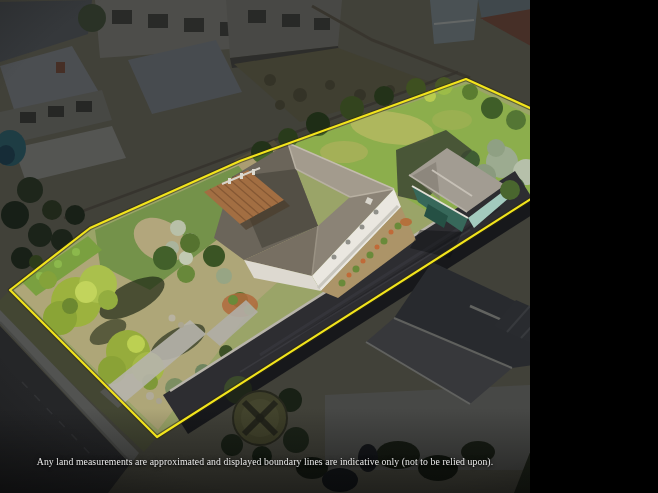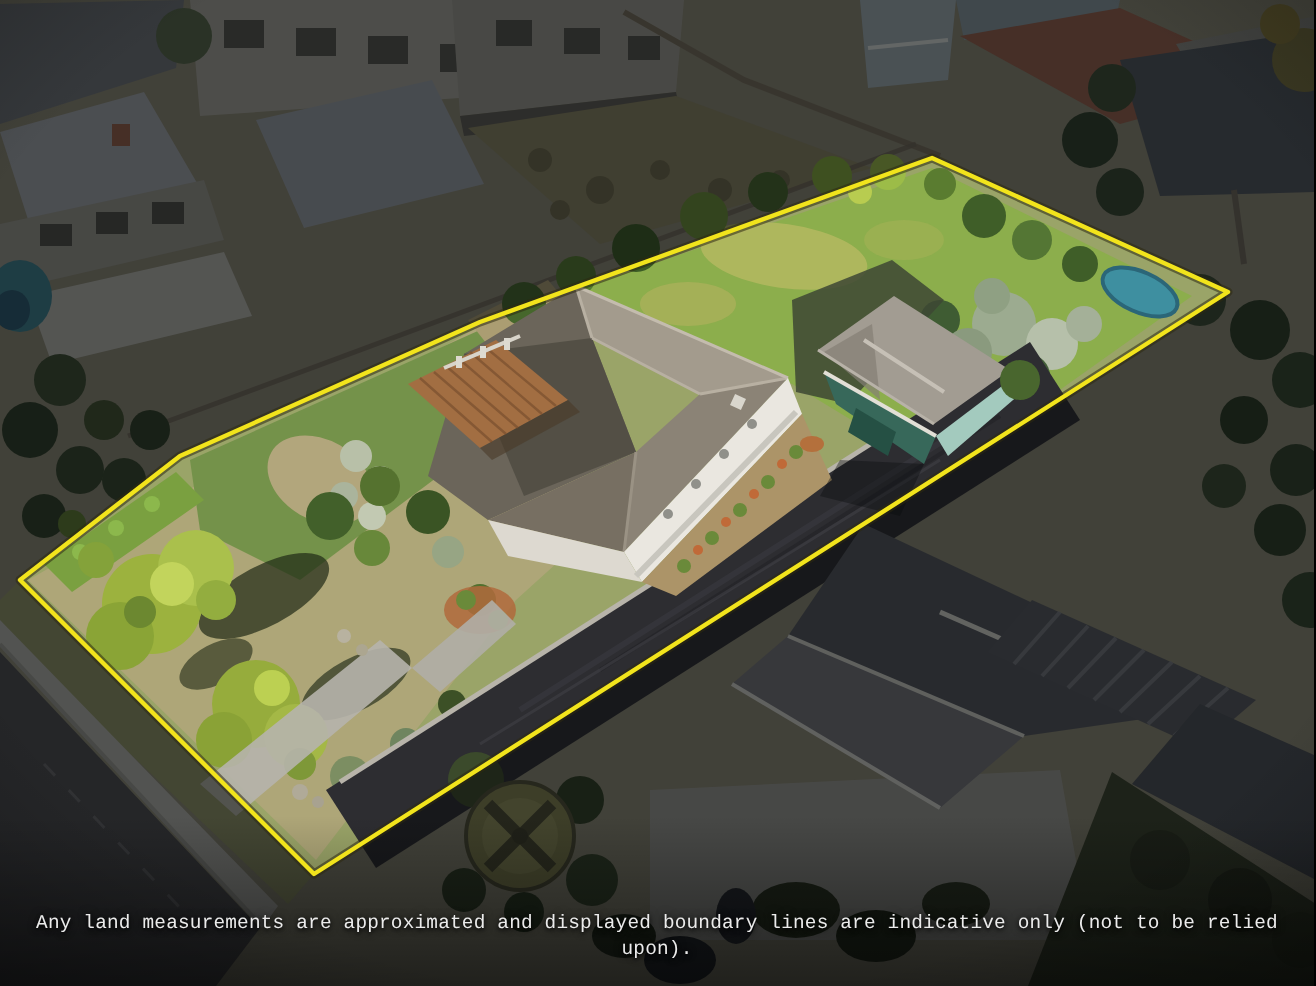--- a/index.html
+++ b/index.html
@@ -1,17 +1,17 @@
 <!DOCTYPE html>
 <html><head>
 <meta charset="utf-8">
 <style>
   html,body{margin:0;padding:0;background:#000;}
-  #stage{position:relative;width:657px;height:493px;overflow:hidden;background:#2a2a26;
-         font-family:Liberation Mono, monospace;}
+  #stage{position:relative;width:530px;height:493px;overflow:hidden;background:#2a2a26;
+         font-family:Liberation Serif, serif;}
   #stage svg{position:absolute;left:0;top:0;display:block;}
   .disclaimer{
     position:absolute;left:0;right:0;top:455px;text-align:center;
     font-size:9.7px;line-height:13px;color:#ebebeb;letter-spacing:0.1px;
     text-shadow:0 1px 2px rgba(0,0,0,0.85), 0 0 4px rgba(0,0,0,0.6);
     user-select:none;
   }
 </style>
 </head>
 <body>

